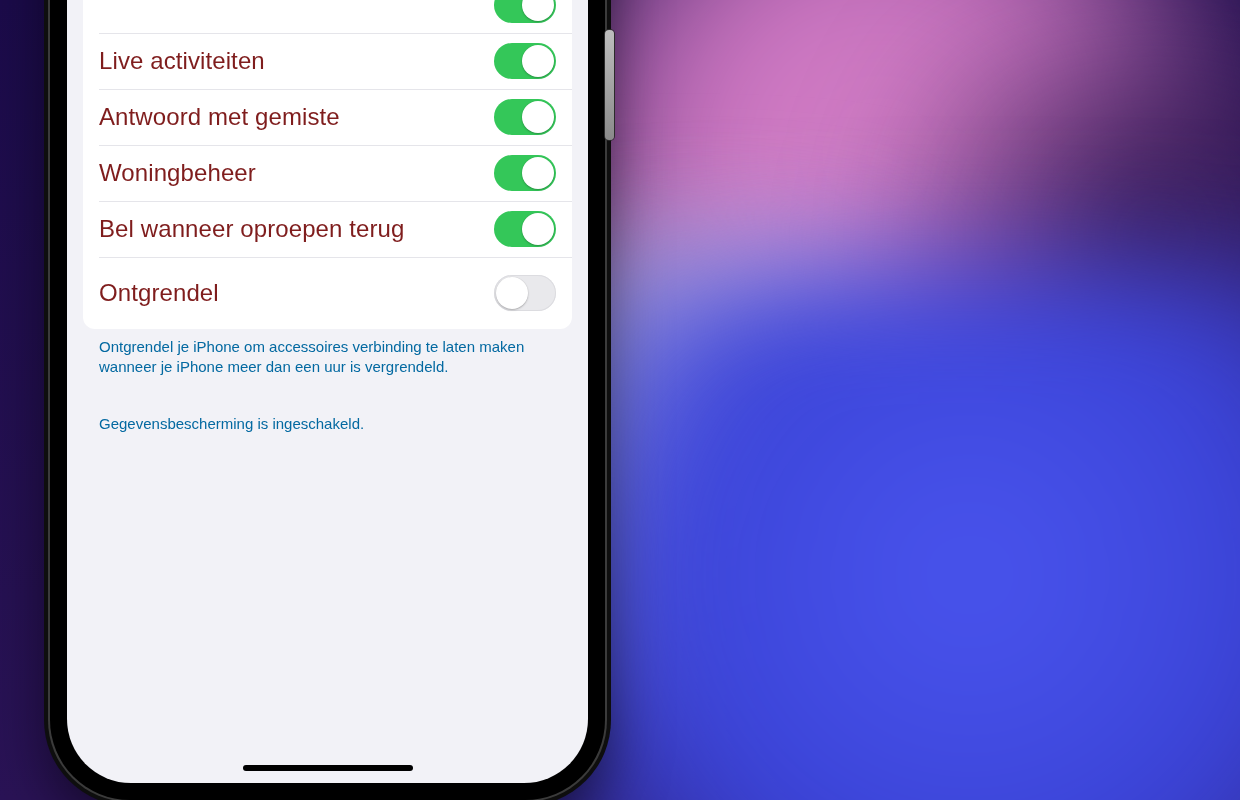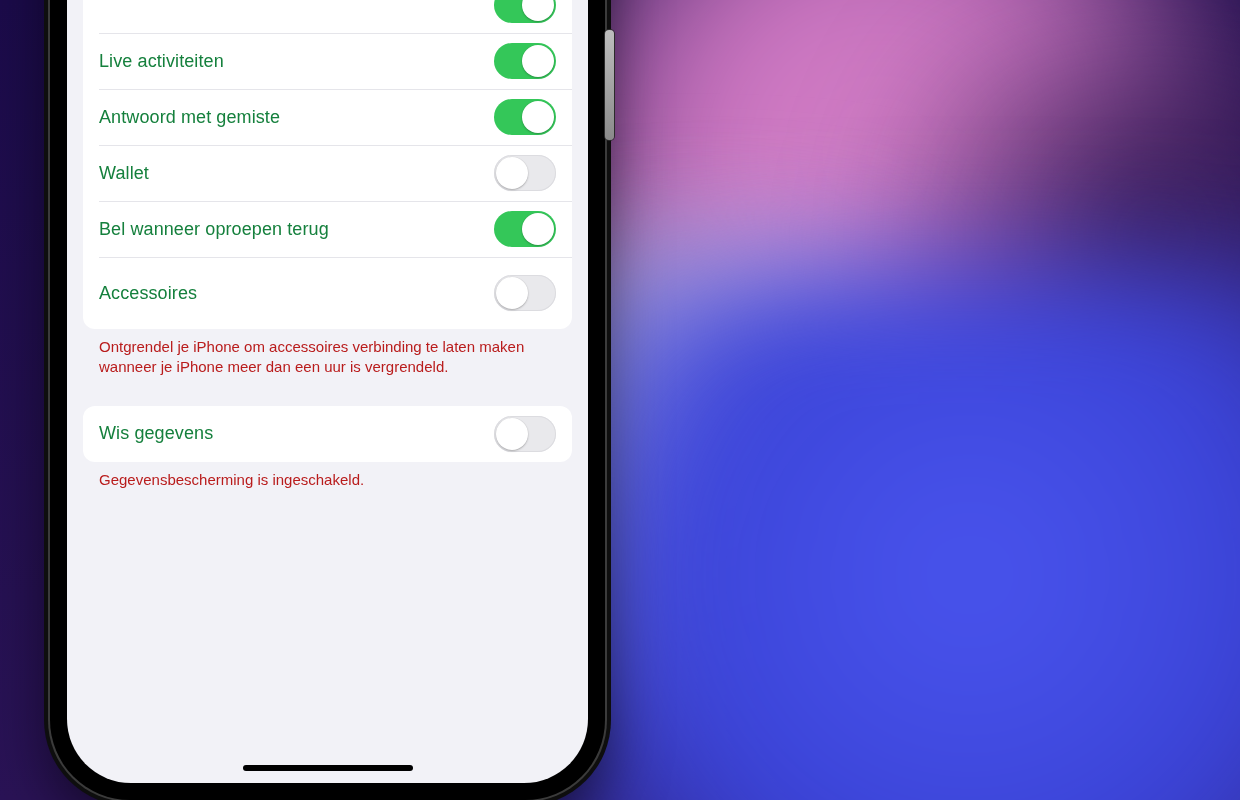--- a/index.html
+++ b/index.html
@@ -132,29 +132,29 @@
   .row + .row::before {
     content: "";
     position: absolute;
     left: 16px;
     right: 0;
     top: 0;
     height: 1px;
     background: #e5e5ea;
   }
   .row .label {
-    font-size: 18px;
+    font-size: 24px;
     letter-spacing: 0.1px;
-    color: #15803d;
+    color: #7f1d1d;
   }
   .footer-note {
     padding: 8px 16px 0 16px;
     font-size: 15px;
     line-height: 1.35;
-    color: #b91c1c;
+    color: #0369a1;
   }
   .footer-note + .footer-note { padding-top: 14px; }
   .spacer { height: 28px; }
 
   
   .toggle {
     position: relative;
     width: 62px;
     height: 36px;
     border-radius: 18px;
@@ -216,56 +216,48 @@
         </div>
 
 
         <div class="row">
           <span class="label">Antwoord met gemiste</span>
           <span class="toggle on">
               <span class="thumb"></span>
             </span>
         </div>
 
-
-        <div class="row">
-          <span class="label">Wallet</span>
+        <div class="row">
+          <span class="label">Woningbeheer</span>
+          <span class="toggle on">
+              <span class="thumb"></span>
+            </span>
+        </div>
+
+
+        <div class="row">
+          <span class="label">Bel wanneer oproepen terug</span>
+          <span class="toggle on">
+              <span class="thumb"></span>
+            </span>
+        </div>
+
+        <div class="row" style="min-height:72px">
+          <span class="label">Ontgrendel</span>
           <span class="toggle off">
               <span class="thumb"></span>
             </span>
         </div>
 
-        <div class="row">
-          <span class="label">Bel wanneer oproepen terug</span>
-          <span class="toggle on">
-              <span class="thumb"></span>
-            </span>
-        </div>
-
-        <div class="row" style="min-height:72px">
-          <span class="label">Accessoires</span>
-          <span class="toggle off">
-              <span class="thumb"></span>
-            </span>
-        </div>
-
       </div>
 
       <div class="footer-note">Ontgrendel je iPhone om accessoires verbinding te laten maken wanneer je iPhone meer dan een uur is vergrendeld.</div>
 
       <div class="spacer"></div>
 
-      <div class="group">
-        <div class="row">
-          <span class="label">Wis gegevens</span>
-          <span class="toggle off">
-              <span class="thumb"></span>
-            </span>
-        </div>
-      </div>
 
       <div class="footer-note">Gegevensbescherming is ingeschakeld.</div>
 
     </div>
 
     <div class="home-indicator"></div>
   </div>
 </div>
 
 <div class="highlight-box" style="left:90px;top:364px;width:472px;height:76px;"></div>

